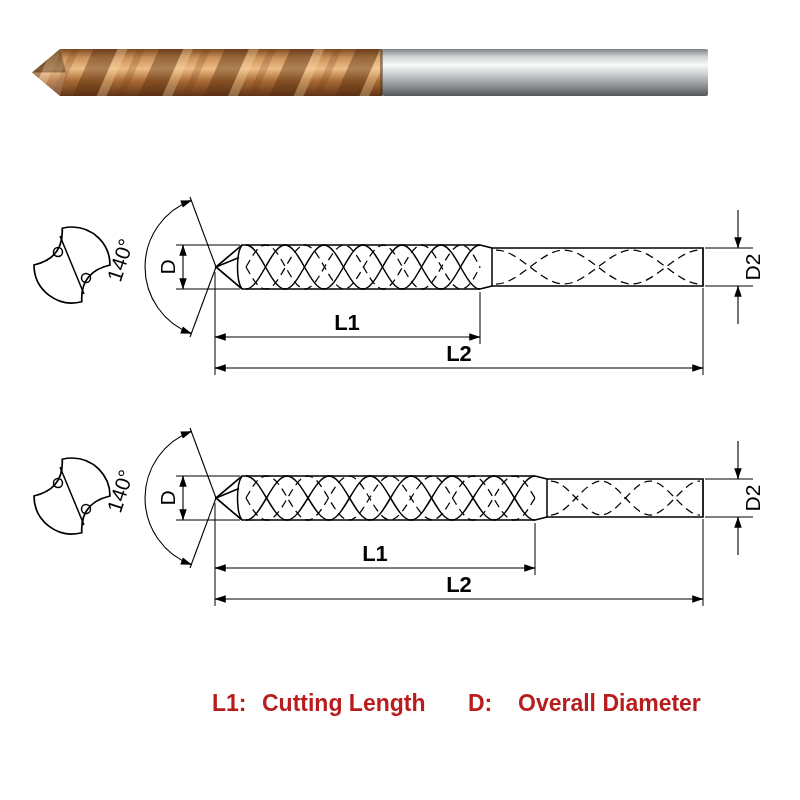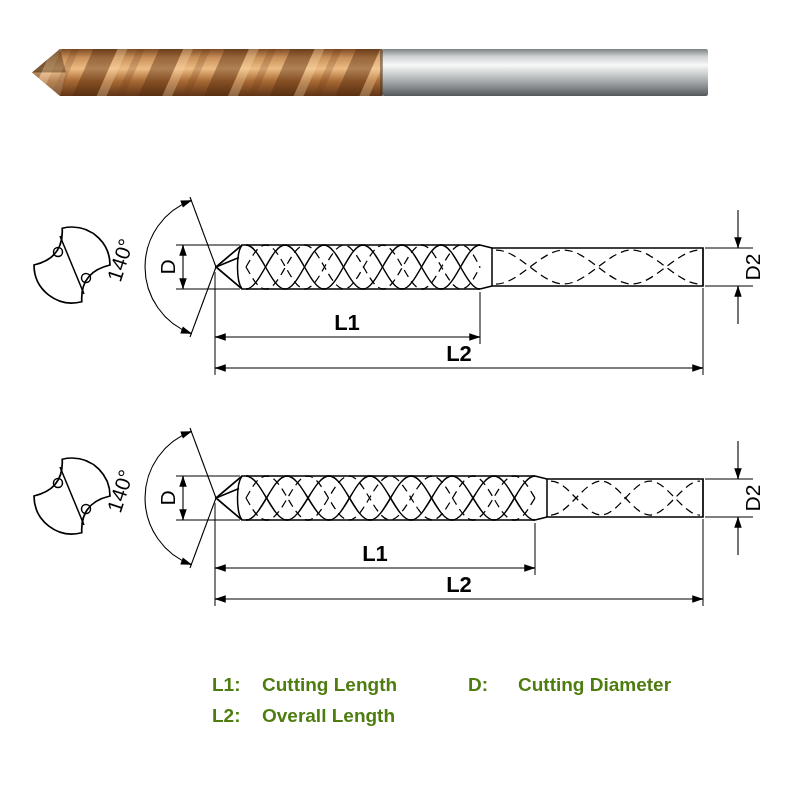--- a/index.html
+++ b/index.html
@@ -15,23 +15,23 @@
   
   .ol  { fill:none; stroke:#000; stroke-width:1.7; }
   .olf { fill:#fff; stroke:#000; stroke-width:1.7; }
   .fl  { fill:none; stroke:#000; stroke-width:1.5; }
   .hd  { fill:none; stroke:#000; stroke-width:1.25; stroke-dasharray:8 5; }
   .dim { fill:none; stroke:#000; stroke-width:1.1; }
   .ext { fill:none; stroke:#000; stroke-width:1; }
   .lbl   { font-size:21px; fill:#000; }
   .lbl-b { font-size:22px; font-weight:bold; fill:#000; }
 
-  .legend { position:absolute; left:212px; top:674px;
+  .legend { position:absolute; left:212px; top:690px;
             display:grid; grid-template-columns:256px auto; row-gap:9px;
-            font-size:19px; font-weight:bold; color:#4d7c0f; }
+            font-size:23px; font-weight:bold; color:#b91c1c; }
   .lkey { display:inline-block; min-width:50px; }
 </style>
 </head>
 <body>
 
 <div class="page">
 
   <div class="photo">
     <svg width="680" height="57" viewBox="0 0 680 57">
       <defs>
@@ -203,20 +203,17 @@
       <path class="dim" d="M 215,176 L 703,176" marker-start="url(#ar2)" marker-end="url(#ar2)"></path>
       <text class="lbl-b" x="459" y="169" text-anchor="middle">L2</text>
     </g>
   </svg>
 
   <div class="legend">
     <div class="legend-item">
       <span class="lkey">L1:</span><span class="lval">Cutting Length</span>
     </div>
     <div class="legend-item">
-      <span class="lkey">D:</span><span class="lval">Cutting Diameter</span>
-    </div>
-    <div class="legend-item">
-      <span class="lkey">L2:</span><span class="lval">Overall Length</span>
+      <span class="lkey">D:</span><span class="lval">Overall Diameter</span>
     </div>
   </div>
 
 </div>
 
 </body></html>

